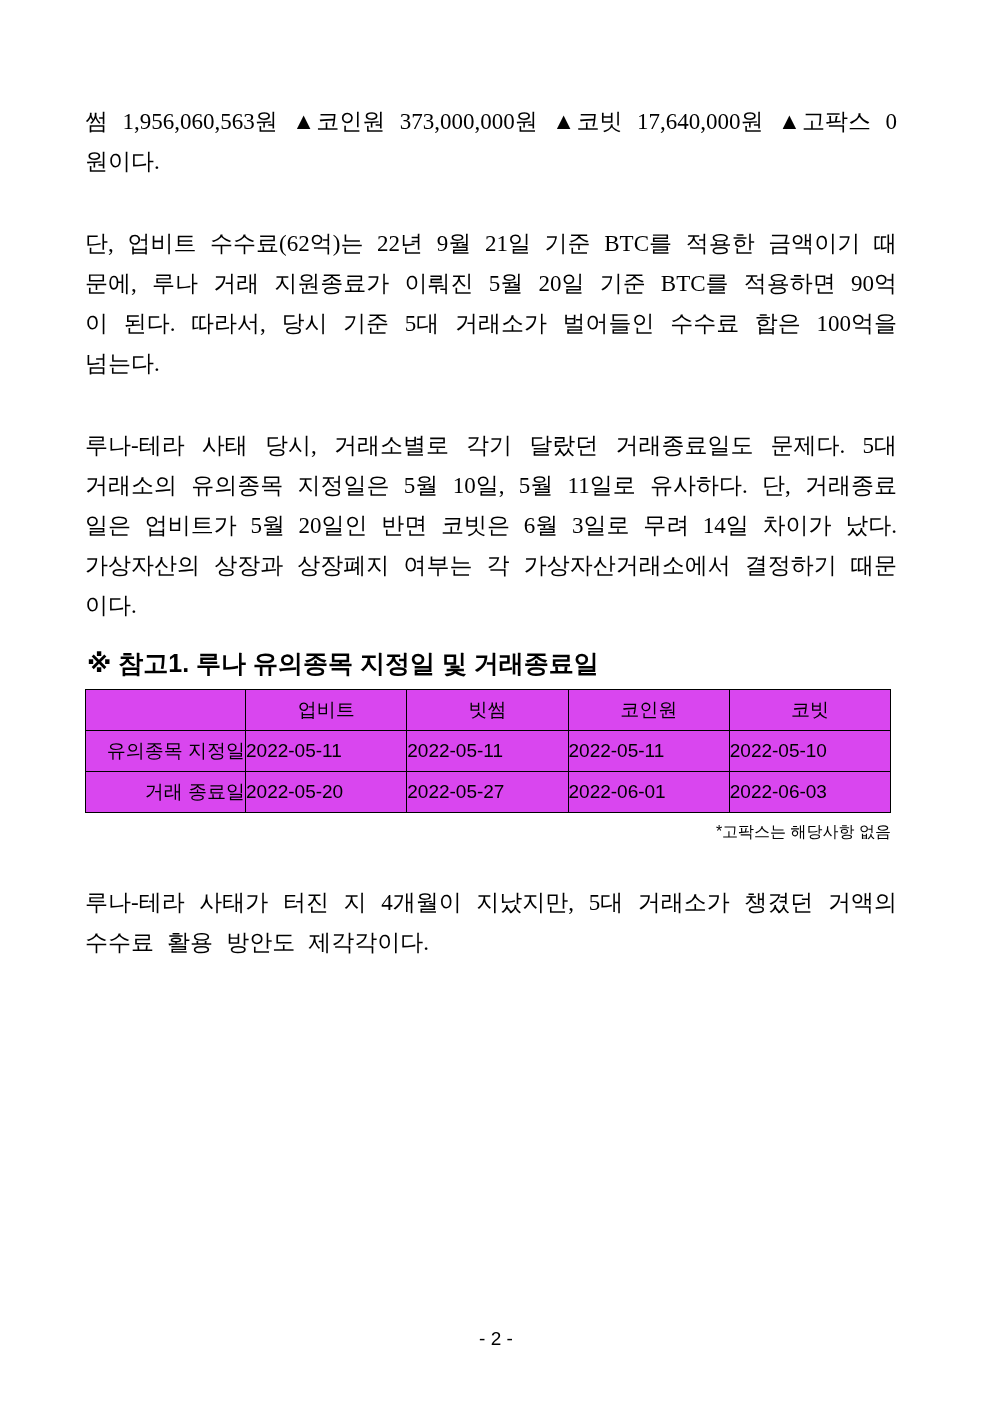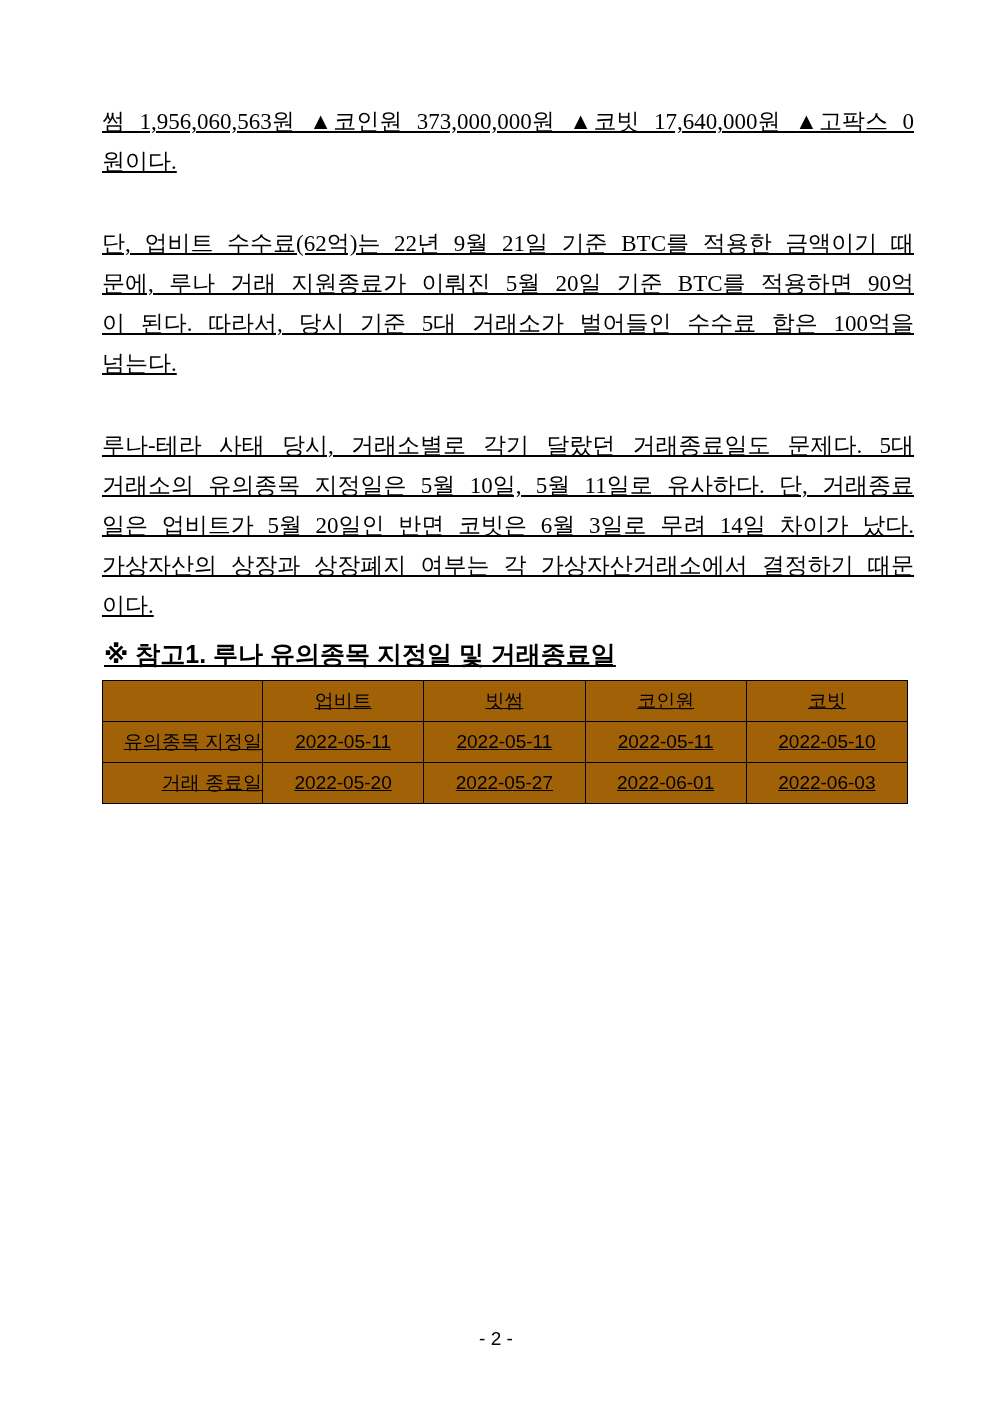--- a/index.html
+++ b/index.html
@@ -8,24 +8,23 @@
     position: relative;
     width: 992px;
     height: 1403px;
     margin: 0 auto;
     background: #ffffff;
     overflow: hidden;
     color: #000000;
   }
   .content {
     position: absolute;
-    left: 102px;
+    left: 85px;
     top: 102px;
     width: 812px;
-    text-decoration: underline;
   }
   p.body-para {
     font-family: "Liberation Serif", "DejaVu Serif", serif;
     font-size: 23px;
     line-height: 40px;
     text-align: justify;
     word-spacing: 0.32em;
     color: #000000;
     margin: 0 0 42px 0;
   }
@@ -44,24 +43,24 @@
     font-family: "Liberation Sans", "DejaVu Sans", sans-serif;
     font-size: 19px;
     color: #000000;
   }
   table.ref-table col.c-label { width: 160px; }
   table.ref-table th, table.ref-table td {
     border: 1.5px solid #000000;
     height: 41px;
     vertical-align: middle;
     font-weight: normal;
-    background: #a16207;
+    background: #d946ef;
   }
   table.ref-table th { text-align: center; }
-  table.ref-table td.val { text-align: center; }
+  table.ref-table td.val { }
   table.ref-table td.rowlabel { text-align: right; padding-left: 11px; }
   .footnote {
     font-family: "Liberation Sans", "DejaVu Sans", sans-serif;
     font-size: 16px;
     line-height: 22px;
     text-align: right;
     width: 806px;
     margin: 8px 0 40px 0;
     color: #000000;
   }
@@ -79,21 +78,21 @@
 </head>
 <body>
 
 <div class="page">
   <div class="content">
 
     <p class="body-para">썸 1,956,060,563원 ▲코인원 373,000,000원 ▲코빗 17,640,000원 ▲고팍스 0원이다.</p>
 
     <p class="body-para">단, 업비트 수수료(62억)는 22년 9월 21일 기준 BTC를 적용한 금액이기 때문에, 루나 거래 지원종료가 이뤄진 5월 20일 기준 BTC를 적용하면 90억이 된다. 따라서, 당시 기준 5대 거래소가 벌어들인 수수료 합은 100억을 넘는다.</p>
 
-    <p class="body-para" style="margin-bottom: 15px;">루나-테라 사태 당시, 거래소별로 각기 달랐던 거래종료일도 문제다. 5대 거래소의 유의종목 지정일은 5월 10일, 5월 11일로 유사하다. 단, 거래종료일은 업비트가 5월 20일인 반면 코빗은 6월 3일로 무려 14일 차이가 났다. 가상자산의 상장과 상장폐지 여부는 각 가상자산거래소에서 결정하기 때문이다.</p>
+    <p class="body-para" style="margin-bottom: 24px;">루나-테라 사태 당시, 거래소별로 각기 달랐던 거래종료일도 문제다. 5대 거래소의 유의종목 지정일은 5월 10일, 5월 11일로 유사하다. 단, 거래종료일은 업비트가 5월 20일인 반면 코빗은 6월 3일로 무려 14일 차이가 났다. 가상자산의 상장과 상장폐지 여부는 각 가상자산거래소에서 결정하기 때문이다.</p>
 
     <div class="ref-title">※ 참고1. 루나 유의종목 지정일 및 거래종료일</div>
 
     <table class="ref-table">
       <colgroup>
         <col class="c-label">
           <col>
           <col>
           <col>
           <col>
@@ -118,20 +117,22 @@
         <tr>
           <td class="rowlabel">거래 종료일</td>
           <td class="val">2022-05-20</td>
           <td class="val">2022-05-27</td>
           <td class="val">2022-06-01</td>
           <td class="val">2022-06-03</td>
         </tr>
       </tbody>
     </table>
 
+    <div class="footnote">*고팍스는 해당사항 없음</div>
 
+    <p class="body-para">루나-테라 사태가 터진 지 4개월이 지났지만, 5대 거래소가 챙겼던 거액의 수수료 활용 방안도 제각각이다.</p>
 
 
 
   </div>
 
   <div class="page-number">- 2 -</div>
 </div>
 
 </body></html>

